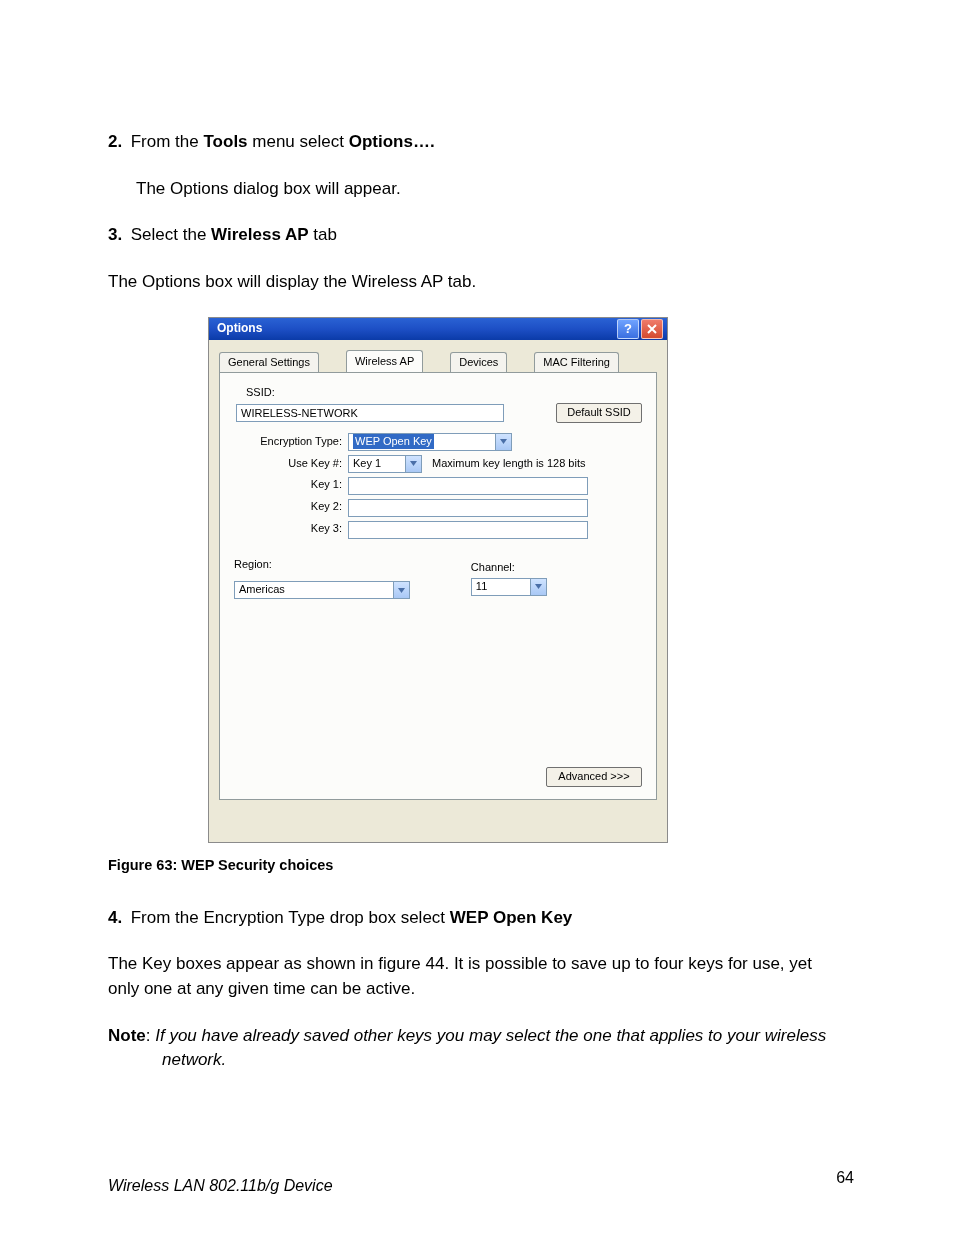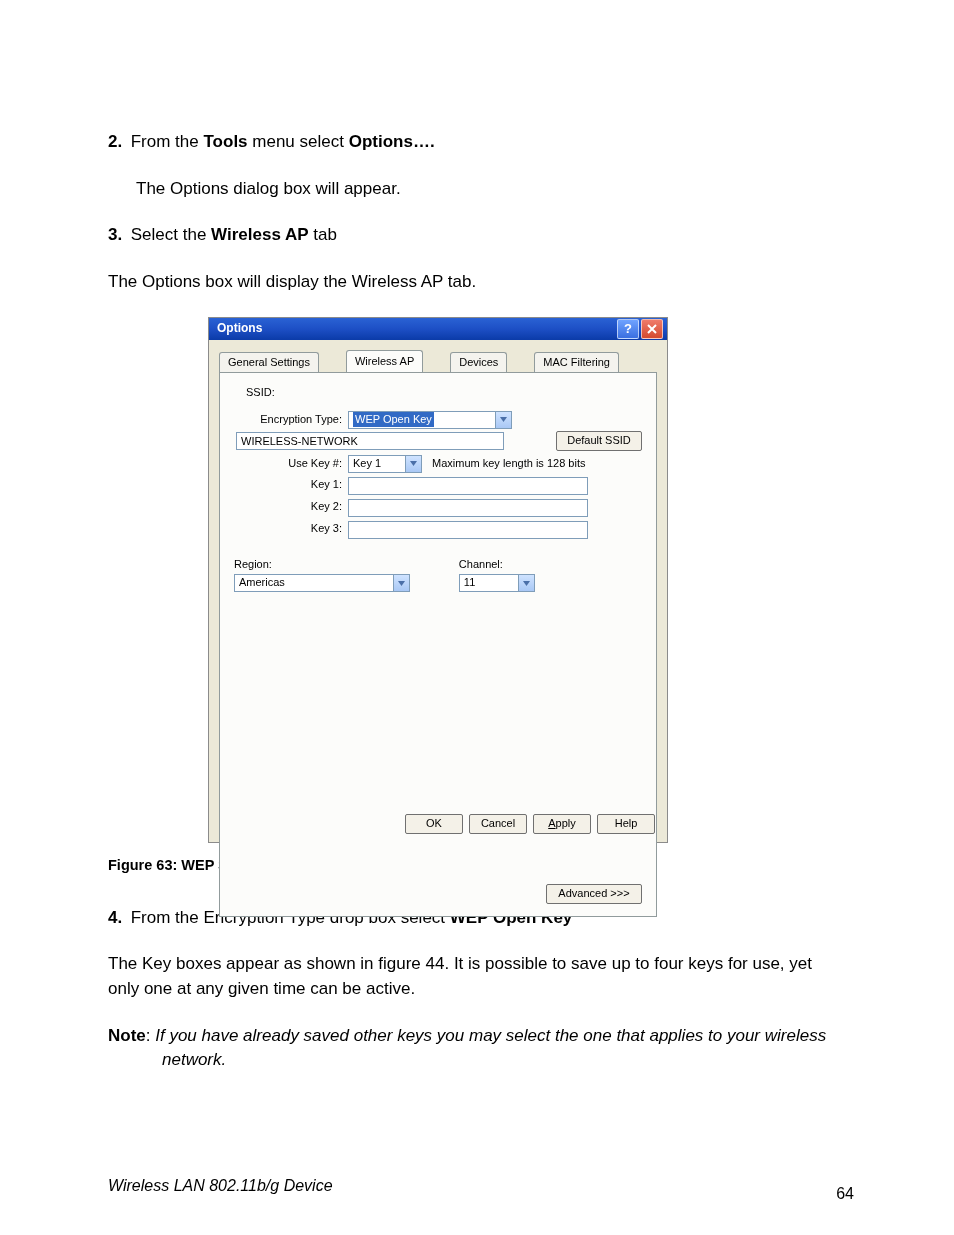--- a/index.html
+++ b/index.html
@@ -39,21 +39,21 @@
   .note-block { margin: 0 0 26px 0; padding-left: 54px; text-indent: -54px; }
   .footer-left {
     position: absolute;
     bottom: 38px;
     left: 108px;
     font-style: italic;
     font-size: 16px;
   }
   .footer-right {
     position: absolute;
-    bottom: 30px;
+    bottom: 46px;
     right: 100px;
     font-size: 16px;
   }
 
   
   .shot {
     width: 458px;
     height: 524px;
     margin: 8px 0 8px 100px;
     background: #ece9d8;
@@ -116,21 +116,21 @@
   .tab.active {
     background: #fcfcfa;
     top: 0;
     padding-top: 3px;
     z-index: 2;
   }
   .tabpanel {
     margin: 0 10px 0 10px;
     border: 1px solid #919b9c;
     background: #fcfcfa;
-    height: 545px;
+    height: 428px;
     position: relative;
     padding: 12px 14px;
     box-sizing: border-box;
   }
   .lbl { font-size: 11px; }
   .txt {
     border: 1px solid #7f9db9;
     background: #fff;
     height: 18px;
     box-sizing: border-box;
@@ -222,38 +222,38 @@
 
     <div class="tabstrip">
       <div class="tab">General Settings</div>
       <div class="tab active">Wireless AP</div>
       <div class="tab">Devices</div>
       <div class="tab">MAC Filtering</div>
     </div>
 
     <div class="tabpanel">
       <div class="lbl" style="margin-left:12px">SSID:</div>
+      <div class="row" style="margin-top:2px; gap:0;">
+        <input class="txt" style="width: 268px; margin-left: 2px;" value="WIRELESS-NETWORK">
+        <span style="flex:1"></span>
+        <span class="btn-win" style="width:86px">Default SSID</span>
+      </div>
+
       <div class="row" style="margin-top:10px;">
         <div class="lbl" style="width:108px; text-align:right; padding-right:6px">Encryption Type:</div>
         <div class="sel selected" style="width:164px">
           <span class="val">WEP Open Key</span>
           <span class="arrow">
               <svg viewBox="0 0 7 5">
                 <path d="M0 0 L7 0 L3.5 5 Z" fill="#4a6fa8"></path>
               </svg>
             </span>
         </div>
       </div>
 
-      <div class="row" style="margin-top:2px; gap:0;">
-        <input class="txt" style="width: 268px; margin-left: 2px;" value="WIRELESS-NETWORK">
-        <span style="flex:1"></span>
-        <span class="btn-win" style="width:86px">Default SSID</span>
-      </div>
-
       <div class="row" style="margin-top:4px;">
         <div class="lbl" style="width:108px; text-align:right; padding-right:6px">Use Key #:</div>
         <div class="sel" style="width:74px">
           <span>Key 1</span>
           <span class="arrow">
               <svg viewBox="0 0 7 5">
                 <path d="M0 0 L7 0 L3.5 5 Z" fill="#4a6fa8"></path>
               </svg>
             </span>
         </div>
@@ -266,24 +266,24 @@
         </div>
       <div class="keyrow">
           <div class="klabel lbl" style="width:108px">Key 2:</div>
           <input class="txt" style="">
         </div>
       <div class="keyrow">
           <div class="klabel lbl" style="width:108px">Key 3:</div>
           <input class="txt" style="">
         </div>
 
-      <div class="row" style="margin-top:18px; gap:4px;">
+      <div class="row" style="margin-top:18px; gap:16px;">
         <div style="width:48%;">
           <div class="lbl">Region:</div>
-          <div class="sel" style="width:176px; margin-top:2px">
+          <div class="sel" style="width:176px; margin-top:9px">
             <span>Americas</span>
             <span class="arrow">
                 <svg viewBox="0 0 7 5">
                   <path d="M0 0 L7 0 L3.5 5 Z" fill="#4a6fa8"></path>
                 </svg>
               </span>
           </div>
         </div>
         <div style="margin-left:25px">
           <div class="lbl">Channel:</div>
@@ -294,29 +294,20 @@
                   <path d="M0 0 L7 0 L3.5 5 Z" fill="#4a6fa8"></path>
                 </svg>
               </span>
           </div>
         </div>
       </div>
 
       <span class="btn-win" style="position:absolute; right:14px; bottom:12px; width:96px">Advanced &gt;&gt;&gt;</span>
     </div>
 
-    <div class="btnbar">
-      <span class="btn-win">OK</span>
-      <span class="btn-win">Cancel</span>
-      <span class="btn-win">
-          <span class="u">A</span>
-          <span>pply</span>
-        </span>
-      <span class="btn-win">Help</span>
-    </div>
   </div>
 
   <div class="fig-caption">Figure 63: WEP Security choices</div>
 
   <div class="step-row indent-list">
     <span class="num">4.</span>
     <span>From the Encryption Type drop box select </span><b>WEP Open Key</b>
   </div>
 
   <p>The Key boxes appear as shown in figure 44.  It is possible to save up to four keys for use, yet only one at any given time can be active.</p>

